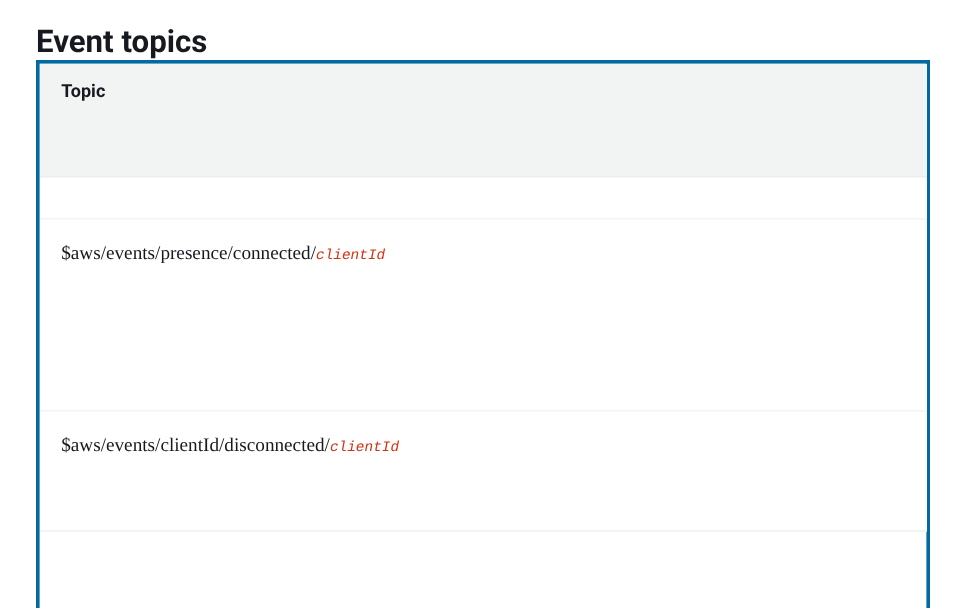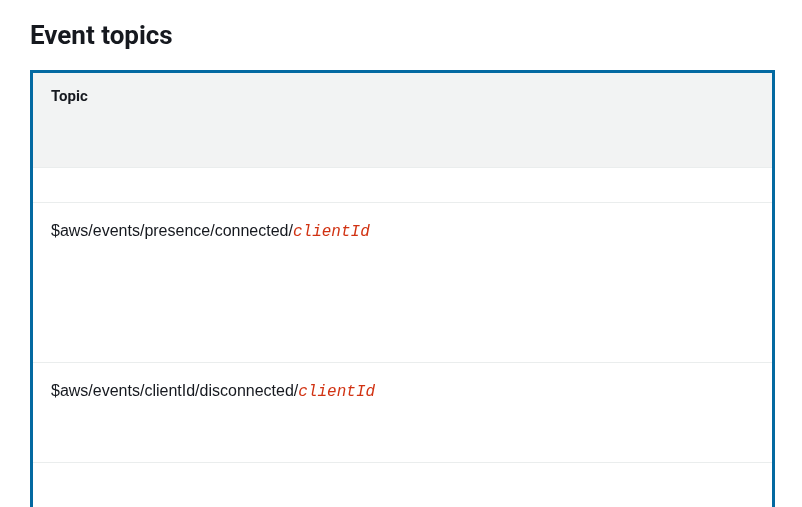--- a/index.html
+++ b/index.html
@@ -10,21 +10,20 @@
     body {
       font-family: -apple-system, BlinkMacSystemFont, "Segoe UI", Roboto, "Helvetica Neue", Arial, sans-serif;
       background: #ffffff;
       padding: 20px 30px;
       width: 802px;
     }
     .page-title {
       font-size: 26px;
       font-weight: 700;
       color: #16191f;
-      margin-bottom: 20px;
     }
     .scroll-container {
       border: 3px solid #0369a1;
       position: relative;
       overflow: auto;
       height: 504px;
       width: 745px;
     }
     .scroll-content {
       width: 1340px;
@@ -50,29 +49,29 @@
       padding: 18px 18px;
       background: #ffffff;
       min-height: 160px;
       font-size: 16px;
       color: #16191f;
     }
     .data-row-last {
       min-height: 100px;
     }
     .code-prefix {
-      font-family: Liberation Sans, sans-serif;
+      font-family: Liberation Serif, serif;
       color: #16191f;
       font-size: 16px;
     }
     .code-variable {
       font-family: "Courier New", Consolas, Monaco, monospace;
       color: #d13212;
       font-style: italic;
-      font-size: 16px;
+      font-size: 12px;
     }
     
     .scroll-container::-webkit-scrollbar {
       width: 13px;
       height: 13px;
     }
     .scroll-container::-webkit-scrollbar-track {
       background: #f5f5f5;
     }
     .scroll-container::-webkit-scrollbar-thumb {

